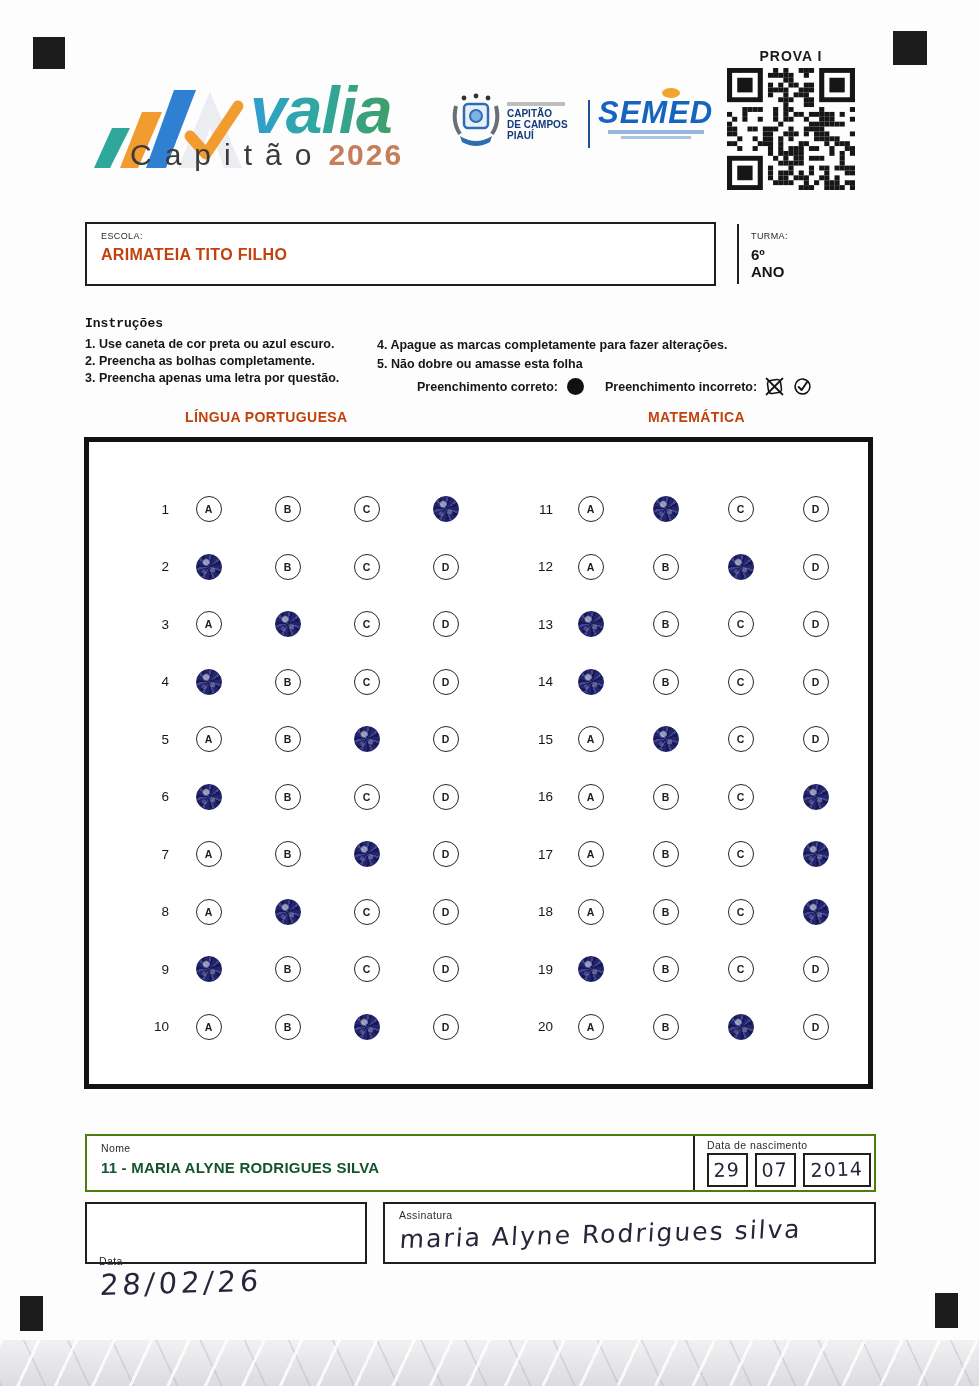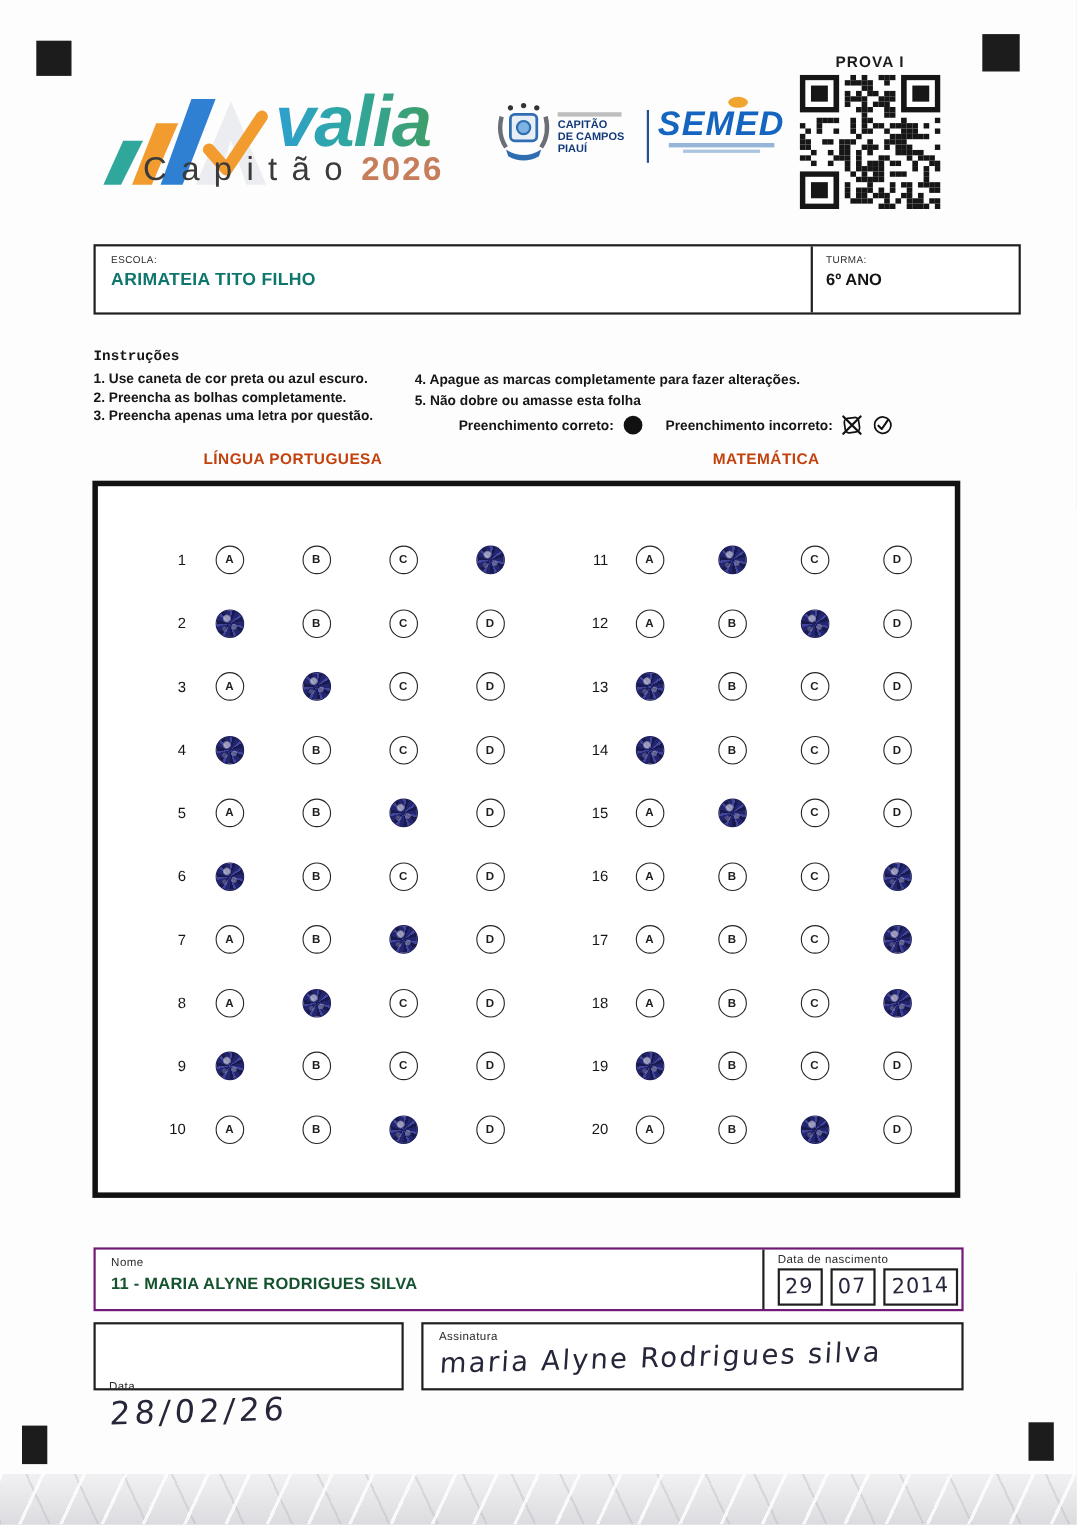--- a/index.html
+++ b/index.html
@@ -29,24 +29,24 @@
   .semed { position:absolute; left:598px; top:98px; text-align:center; }
   .semed-word { font-size:31px; font-weight:bold; font-style:italic; color:#1565c0; letter-spacing:1px; line-height:30px; }
   .semed-blob { position:absolute; left:64px; top:-10px; width:18px; height:10px; border-radius:50%; background:#f0a52e; }
   .semed-tag { width:96px; height:4px; background:#2f6db3; opacity:.5; margin:2px auto 0; }
   .semed-tag2 { width:70px; height:3px; background:#2f6db3; opacity:.4; margin:2px auto 0; }
 
   .prova-label { position:absolute; left:727px; top:48px; width:128px; text-align:center; font-size:14px; font-weight:bold; letter-spacing:1px; color:#1c1c1c; }
   .qr { position:absolute; left:727px; top:68px; width:128px; height:122px; }
 
   
-  .school-box { position:absolute; left:85px; top:222px; width:843px; height:64px; border:2px solid #1f1f1f; background:#fff; }
+  .school-box { position:absolute; left:85px; top:222px; width:631px; height:64px; border:2px solid #1f1f1f; background:#fff; }
   .school-inner { position:absolute; left:14px; top:7px; }
   .field-label { font-size:9px; color:#2a2a2a; letter-spacing:.4px; }
-  .school-name { font-size:16px; font-weight:bold; color:#0f766e; margin-top:5px; letter-spacing:.3px;text-align:right; }
+  .school-name { font-size:16px; font-weight:bold; color:#c2410c; margin-top:5px; letter-spacing:.3px;text-align:right; }
   .turma-sep { position:absolute; left:650px; top:0; width:2px; height:100%; background:#1f1f1f; }
   .turma-inner { position:absolute; left:664px; top:7px; }
   .turma-value { font-size:15px; font-weight:bold; color:#141414; margin-top:5px; }
 
   
   .instructions { position:absolute; left:85px; top:316px; width:790px; font-size:12.5px; color:#161616; font-weight:600; }
   .instr-title { font-size:13px; font-weight:bold; margin-bottom:5px;font-family:Liberation Mono, monospace; }
   .instr-cols { position:relative; }
   .instr-left { position:absolute; left:0; top:0; line-height:17px; }
   .instr-right { position:absolute; left:292px; top:0; line-height:19px; }
@@ -73,21 +73,21 @@
   .blet { font-size:10.5px; font-weight:600; color:#1d1d1d; }
   .bubble.filled { border-color:#1d1f5e;
     background:
       radial-gradient(circle at 38% 30%, rgba(255,255,255,.55) 0 2.5px, transparent 4px),
       radial-gradient(circle at 66% 62%, rgba(255,255,255,.3) 0 2px, transparent 3px),
       radial-gradient(circle at 30% 70%, rgba(255,255,255,.22) 0 1.5px, transparent 3px),
       repeating-conic-gradient(from 25deg, #23256e 0 22deg, #41449b 22deg 34deg, #181a4e 34deg 52deg);
   }
 
   
-  .nome-box { position:absolute; left:85px; top:1134px; width:791px; height:58px; border:2px solid #701a75; background:#fff; }
+  .nome-box { position:absolute; left:85px; top:1134px; width:791px; height:58px; border:2px solid #4d7c0f; background:#fff; }
   .nome-inner { position:absolute; left:14px; top:6px; }
   .nome-value { font-size:15px; font-weight:bold; color:#14532d; margin-top:5px; letter-spacing:.2px; }
   .dob-sep { position:absolute; left:606px; top:0; width:2px; height:100%; background:#1f1f1f; }
   .dob-area { position:absolute; left:620px; top:3px; width:168px; }
   .dob-boxes { display:flex; gap:7px; margin-top:2px; }
   .dob-cell { border:2px solid #1f1f1f; height:34px; display:flex; align-items:center; justify-content:center; background:#fff; }
   .dob-d { width:41px; } .dob-m { width:41px; } .dob-y { width:68px; }
 
   .data-box { position:absolute; left:85px; top:1202px; width:282px; height:62px; border:2px solid #1f1f1f; background:#fff; }
   .data-inner { position:absolute; left:12px; top:5px;margin-top:46px; }

